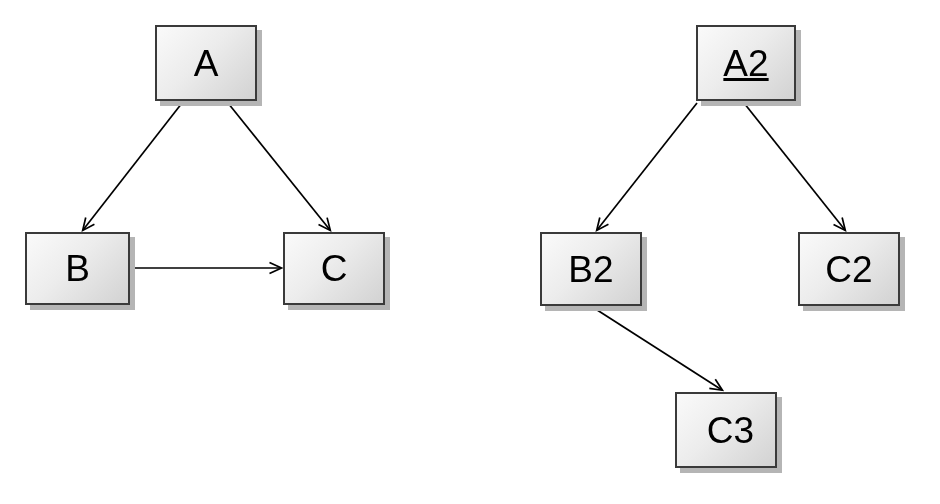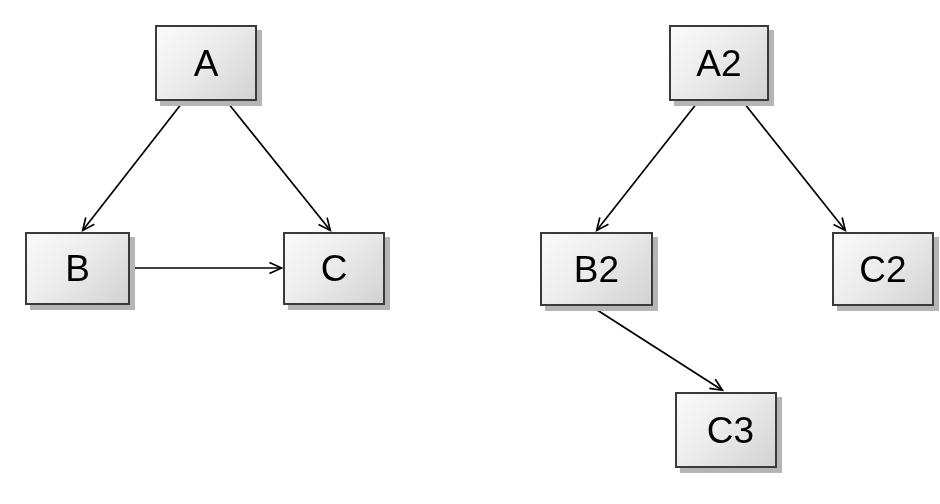--- a/index.html
+++ b/index.html
@@ -35,23 +35,23 @@
     font-size: 37px;
     line-height: 1;
     color: #000000;
     user-select: none;
   }
   
   .node-a  { left: 155px; top: 25px;  width: 102px; height: 76px; }
   .node-b  { left: 25px;  top: 232px; width: 105px; height: 73px; }
   .node-c  { left: 283px; top: 232px; width: 102px; height: 73px; }
   
-  .node-a2 { left: 669px; top: 25px;  width: 100px; height: 76px; }
-  .node-b2 { left: 540px; top: 232px; width: 113px; height: 74px; }
-  .node-c2 { left: 798px; top: 232px; width: 102px; height: 74px; margin-left: 34px; }
+  .node-a2 { left: 696px; top: 25px;  width: 100px; height: 76px; text-decoration: underline; }
+  .node-b2 { left: 540px; top: 232px; width: 102px; height: 74px; }
+  .node-c2 { left: 798px; top: 232px; width: 102px; height: 74px; }
   .node-c3 { left: 675px; top: 392px; width: 102px; height: 76px; padding-left: 9px; }
 </style>
 </head>
 <body>
 
 <div class="canvas">
 
   <svg class="edges-layer" width="940" height="504" viewBox="0 0 940 504" xmlns="http://www.w3.org/2000/svg">
     <defs>
       <marker id="arrow-open" viewBox="-15 -8 17 16" markerWidth="17" markerHeight="16" refX="-0.5" refY="0" orient="auto" markerUnits="userSpaceOnUse">

